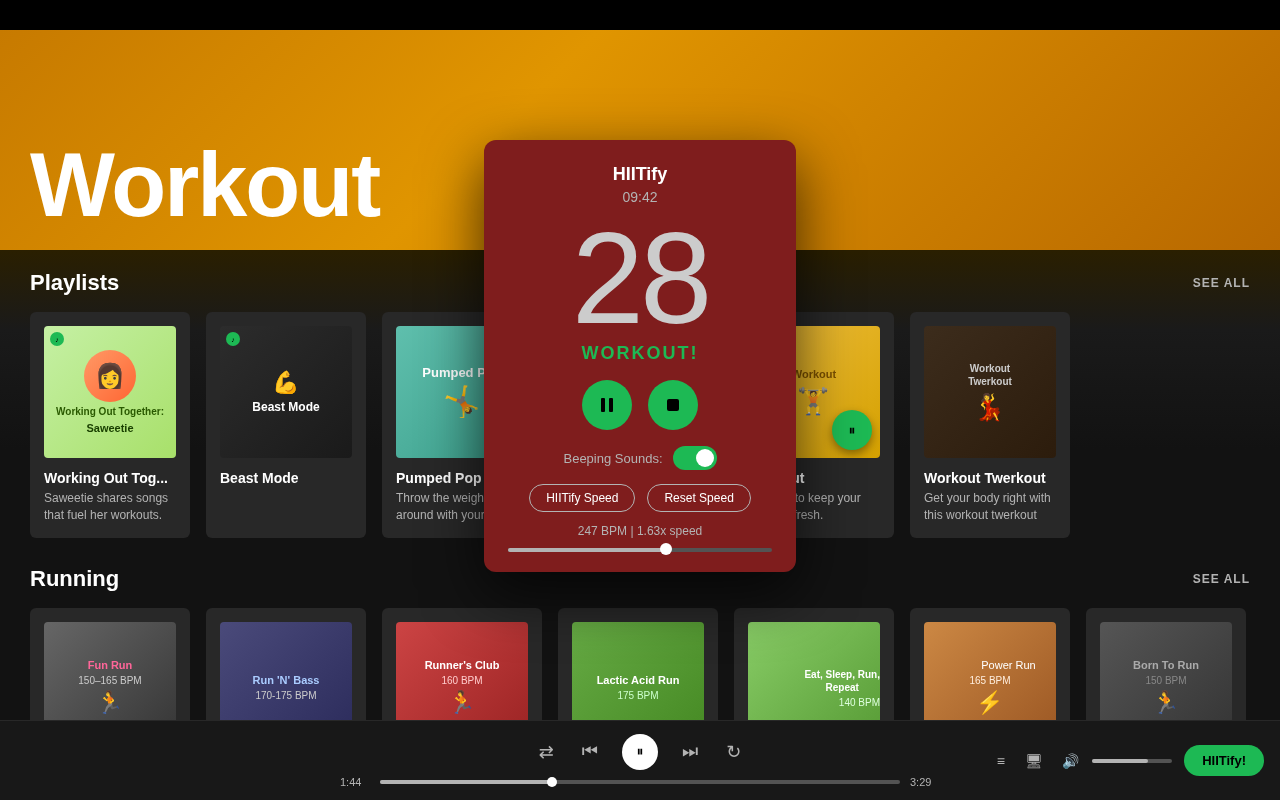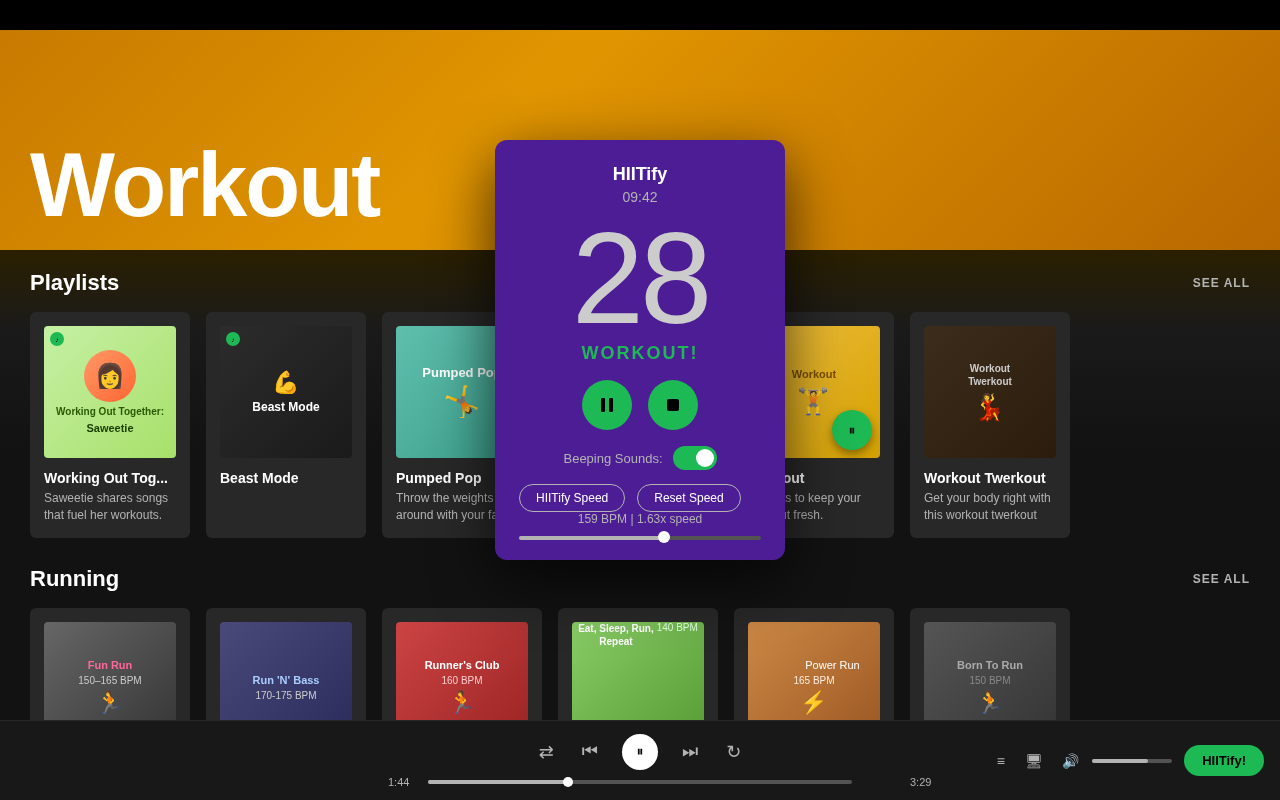--- a/index.html
+++ b/index.html
@@ -168,21 +168,20 @@
       display: flex;
       align-items: center;
       gap: 10px;
       width: 100%;
       max-width: 600px;
     }
     .time-label {
       font-size: 11px;
       color: #b3b3b3;
       min-width: 30px;
-      margin-left: 48px;
     }
     .progress-track {
       flex: 1;
       height: 4px;
       background: #535353;
       border-radius: 2px;
       position: relative;
       cursor: pointer;
     }
     .progress-fill {
@@ -231,22 +230,22 @@
       font-weight: 700;
       cursor: pointer;
     }
 
     
     .hiitify-popup {
       position: absolute;
       top: 140px;
       left: 50%;
       transform: translateX(-50%);
-      width: 290px;
-      background: #4c1d95;
+      width: 312px;
+      background: #7f1d1d;
       border-radius: 12px;
       padding: 24px 24px 20px;
       z-index: 100;
       text-align: center;
       box-shadow: 0 20px 60px rgba(0,0,0,0.7);
     }
     .popup-title {
       font-size: 18px;
       font-weight: 700;
       color: #fff;
@@ -325,21 +324,23 @@
       position: absolute;
       right: 3px;
       top: 3px;
       width: 18px;
       height: 18px;
       background: #fff;
       border-radius: 50%;
     }
     .popup-speed-btns {
       display: flex;
+      justify-content: center;
       gap: 12px;
+      margin-bottom: 12px;
     }
     .speed-btn {
       background: transparent;
       border: 1px solid #b3b3b3;
       color: #fff;
       border-radius: 20px;
       padding: 6px 16px;
       font-size: 12px;
       cursor: pointer;
     }
@@ -500,24 +501,33 @@
       <div class="playlist-card-img">
         <div style="width:100%;height:100%;background:linear-gradient(135deg,#cc4444,#992222);display:flex;align-items:center;justify-content:center;flex-direction:column;gap:4px;">
           <div style="font-size:11px;font-weight:700;color:#fff;text-align:center;">Runner's Club</div>
           <div style="font-size:10px;color:#fcc;text-align:left;">160 BPM</div>
           <div style="font-size:22px;">🏃</div>
         </div>
       </div>
 
     </div>
 
-
-    <div class="playlist-card">
-      <div class="playlist-card-img">
-        <div style="width:100%;height:100%;background:linear-gradient(135deg,#88cc66,#559933);display:flex;align-items:flex-start;justify-content:center;flex-direction:row;gap:3px;">
+    <div class="playlist-card">
+      <div class="playlist-card-img">
+        <div style="width:100%;height:100%;background:linear-gradient(135deg,#66aa44,#448822);display:flex;align-items:center;justify-content:center;flex-direction:column;gap:4px;">
+          <div style="font-size:11px;font-weight:700;color:#fff;text-align:center;">Lactic Acid Run</div>
+          <div style="font-size:10px;color:#cfc;text-align:center;">175 BPM</div>
+        </div>
+      </div>
+
+    </div>
+
+    <div class="playlist-card">
+      <div class="playlist-card-img">
+        <div style="width:100%;height:100%;background:linear-gradient(135deg,#88cc66,#559933);display:flex;align-items:flex-end;justify-content:center;flex-direction:column;gap:3px;">
           <div style="font-size:10px;font-weight:700;color:#fff;text-align:center;line-height:1.3;">Eat, Sleep, Run,<br>Repeat</div>
           <div style="font-size:10px;color:#dfd;text-align:center;">140 BPM</div>
         </div>
       </div>
 
     </div>
 
     <div class="playlist-card">
       <div class="playlist-card-img">
         <div style="width:100%;height:100%;background:linear-gradient(135deg,#cc8844,#995522);display:flex;align-items:center;justify-content:center;flex-direction:column;gap:4px;">
@@ -564,21 +574,21 @@
   <div class="beeping-row">
     <span>Beeping Sounds:</span>
     <div class="toggle-switch">
       <div class="toggle-knob"></div>
     </div>
   </div>
   <div class="popup-speed-btns">
     <button class="speed-btn">HIITify Speed</button>
     <button class="speed-btn">Reset Speed</button>
   </div>
-  <div class="popup-bpm-label">159 BPM | 1.63x speed</div>
+  <div class="popup-bpm-label">247 BPM | 1.63x speed</div>
   <div class="popup-slider-track">
     <div class="popup-slider-fill">
       <div class="popup-slider-thumb"></div>
     </div>
   </div>
 </div>
 
 <div class="player-bar">
   <div class="player-left">
     

